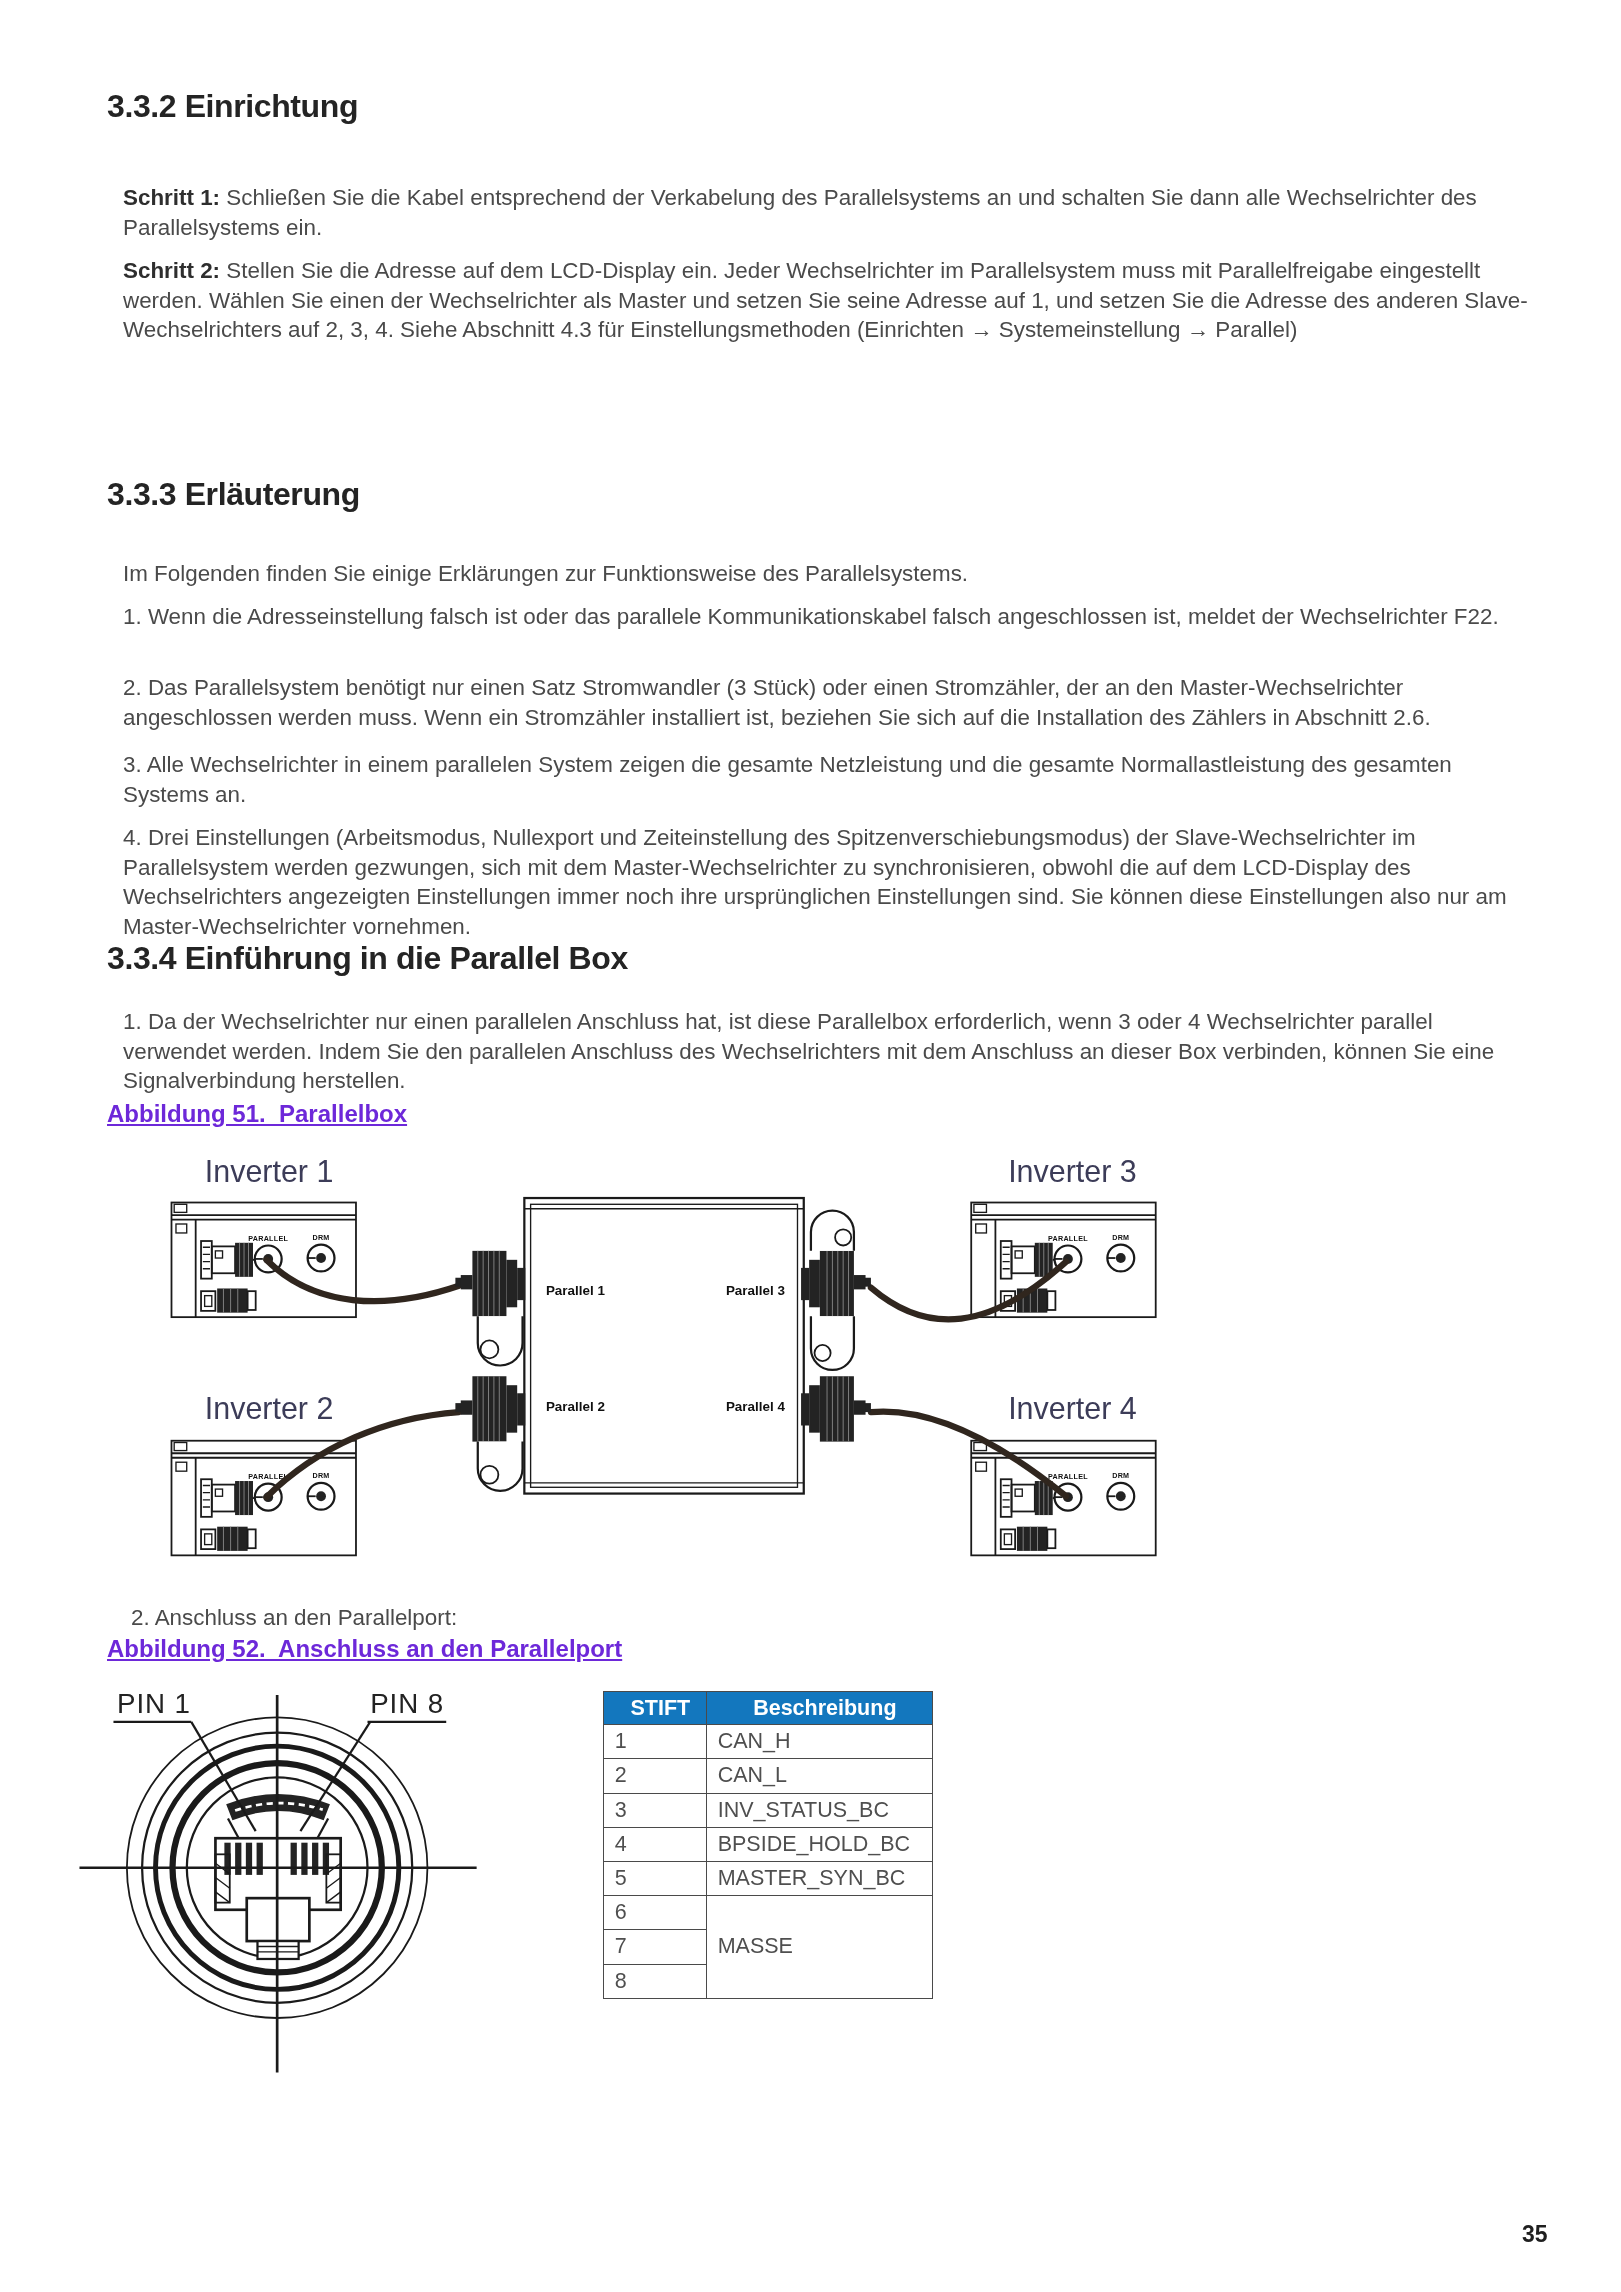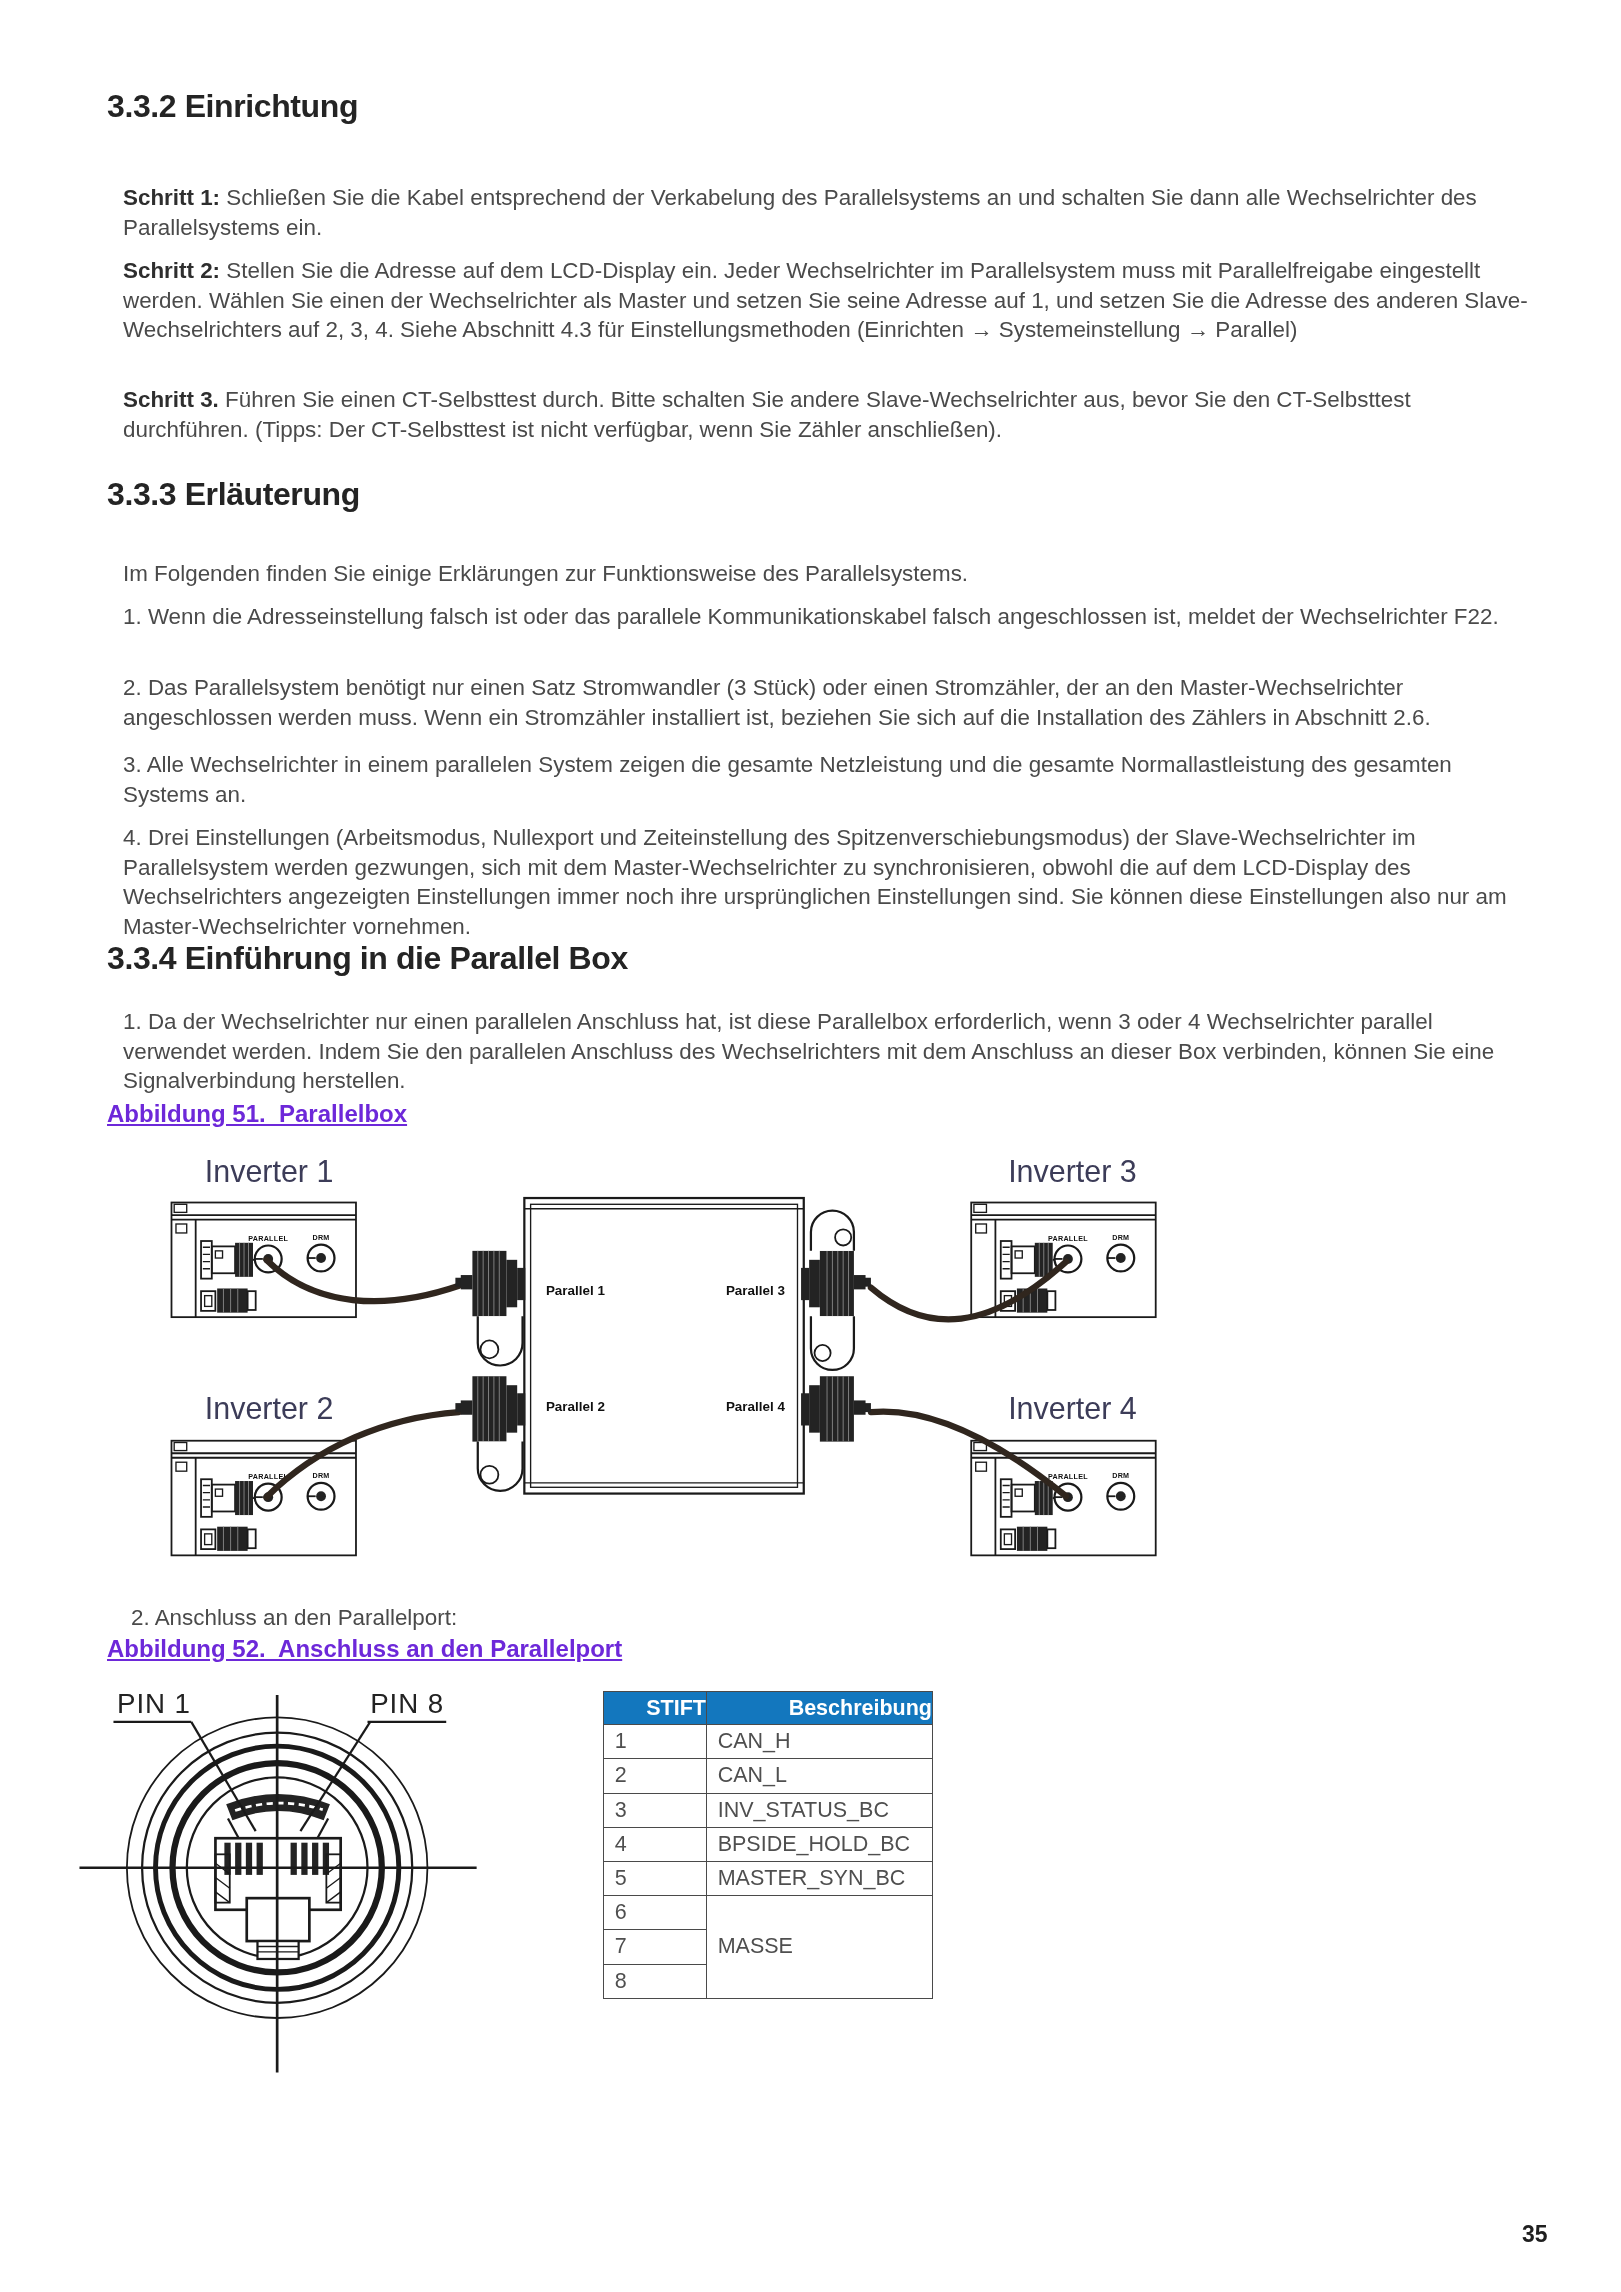--- a/index.html
+++ b/index.html
@@ -45,21 +45,21 @@
   .pinlab { font-size:31px; fill:#222222; letter-spacing:1px; }
   
   .pin-table {
     position:absolute; left:603px; top:1691px;
     border-collapse:collapse; table-layout:fixed;
     font-stretch:condensed;
   }
   .pin-table th, .pin-table td { border:1.8px solid #4a4a4a; }
   .pin-table th {
     background:#1377be; color:#ffffff; font-size:21.5px; font-weight:700;
-    text-align:right; padding:3.6px 0 3.6px 10.7px; height:23px;
+    text-align:center; padding:3.6px 0 3.6px 10.7px; height:23px;
   }
   .pin-table th.c2 { border-left:1.8px solid #e9edf2;margin-top:21px; }
   .pin-table td {
     font-size:21.5px; color:#4f4f4f; padding:1.8px 0 1.8px 10.7px; height:29.6px;
     background:#ffffff;
   }
   .pin-table col.c1 { width:103px; }
   .pin-table col.c2 { width:226px; }
 </style>
 </head>
@@ -72,24 +72,20 @@
   <p class="body-p" style="top:167px">
     <b>Schritt 1:</b>
     <span>Schließen Sie die Kabel entsprechend der Verkabelung des Parallelsystems an und schalten Sie dann alle Wechselrichter des Parallelsystems ein.</span>
   </p>
 
   <p class="body-p" style="top:240px">
     <b>Schritt 2:</b>
     <span>Stellen Sie die Adresse auf dem LCD-Display ein. Jeder Wechselrichter im Parallelsystem muss mit Parallelfreigabe eingestellt werden. Wählen Sie einen der Wechselrichter als Master und setzen Sie seine Adresse auf 1, und setzen Sie die Adresse des anderen Slave-Wechselrichters auf 2, 3, 4. Siehe Abschnitt 4.3 für Einstellungsmethoden (Einrichten → Systemeinstellung → Parallel)</span>
   </p>
 
-  <p class="body-p" style="top:369px">
-    <b>Schritt 3.</b>
-    <span>Führen Sie einen CT-Selbsttest durch. Bitte schalten Sie andere Slave-Wechselrichter aus, bevor Sie den CT-Selbsttest durchführen. (Tipps: Der CT-Selbsttest ist nicht verfügbar, wenn Sie Zähler anschließen).</span>
-  </p>
 
   <h2 class="h" style="top:476px">3.3.3 Erläuterung</h2>
 
   <p class="body-p" style="top:543px">Im Folgenden finden Sie einige Erklärungen zur Funktionsweise des Parallelsystems.</p>
   <p class="body-p" style="top:586px">1. Wenn die Adresseinstellung falsch ist oder das parallele Kommunikationskabel falsch angeschlossen ist, meldet der Wechselrichter F22.</p>
   <p class="body-p" style="top:657px">2. Das Parallelsystem benötigt nur einen Satz Stromwandler (3 Stück) oder einen Stromzähler, der an den Master-Wechselrichter angeschlossen werden muss. Wenn ein Stromzähler installiert ist, beziehen Sie sich auf die Installation des Zählers in Abschnitt 2.6.</p>
   <p class="body-p" style="top:734px">3. Alle Wechselrichter in einem parallelen System zeigen die gesamte Netzleistung und die gesamte Normallastleistung des gesamten Systems an.</p>
   <p class="body-p" style="top:807px">4. Drei Einstellungen (Arbeitsmodus, Nullexport und Zeiteinstellung des Spitzenverschiebungsmodus) der Slave-Wechselrichter im Parallelsystem werden gezwungen, sich mit dem Master-Wechselrichter zu synchronisieren, obwohl die auf dem LCD-Display des Wechselrichters angezeigten Einstellungen immer noch ihre ursprünglichen Einstellungen sind. Sie können diese Einstellungen also nur am Master-Wechselrichter vornehmen.</p>
 
   <h2 class="h" style="top:940px">3.3.4 Einführung in die Parallel Box</h2>

